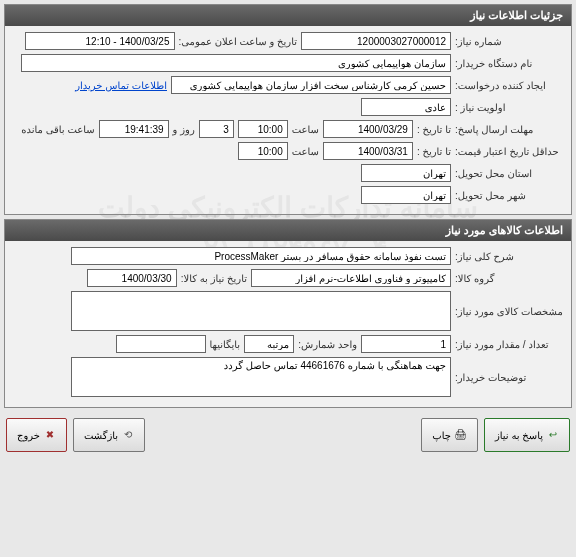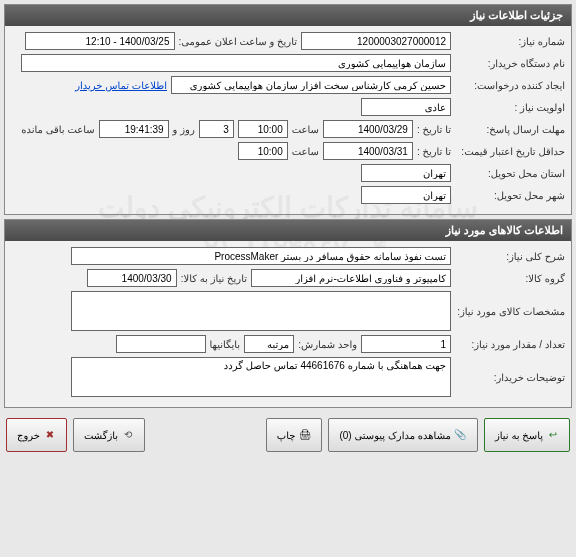--- a/index.html
+++ b/index.html
@@ -52,21 +52,21 @@
     margin-bottom: 4px;
     gap: 4px;
     flex-wrap: wrap;
   }
   .label {
     font-size: 10px;
     color: #333;
     white-space: nowrap;
     text-align: right;
   }
-  .lbl-110 { width: 110px; text-align: right; }
+  .lbl-110 { width: 110px; text-align: left; }
   .field {
     border: 1px solid #666;
     background: #fff;
     padding: 2px 4px;
     font-size: 10px;
     font-family: Tahoma, Arial, sans-serif;
     height: 18px;
     line-height: 14px;
   }
   .field-sm { width: 90px; }
@@ -231,24 +231,20 @@
 
   </div>
 </div>
 
 <div class="button-bar">
   <button class="btn btn-green">
     <span class="icon icon-reply"></span>
     <span>پاسخ به نیاز</span>
   </button>
   <button class="btn">
-    <span class="icon icon-attach"></span>
-    <span>مشاهده مدارک پیوستی (0)</span>
-  </button>
-  <button class="btn">
     <span class="icon icon-print"></span>
     <span>چاپ</span>
   </button>
   <div class="spacer"></div>
   <button class="btn">
     <span class="icon icon-back"></span>
     <span>بازگشت</span>
   </button>
   <button class="btn btn-red">
     <span class="icon icon-exit"></span>

